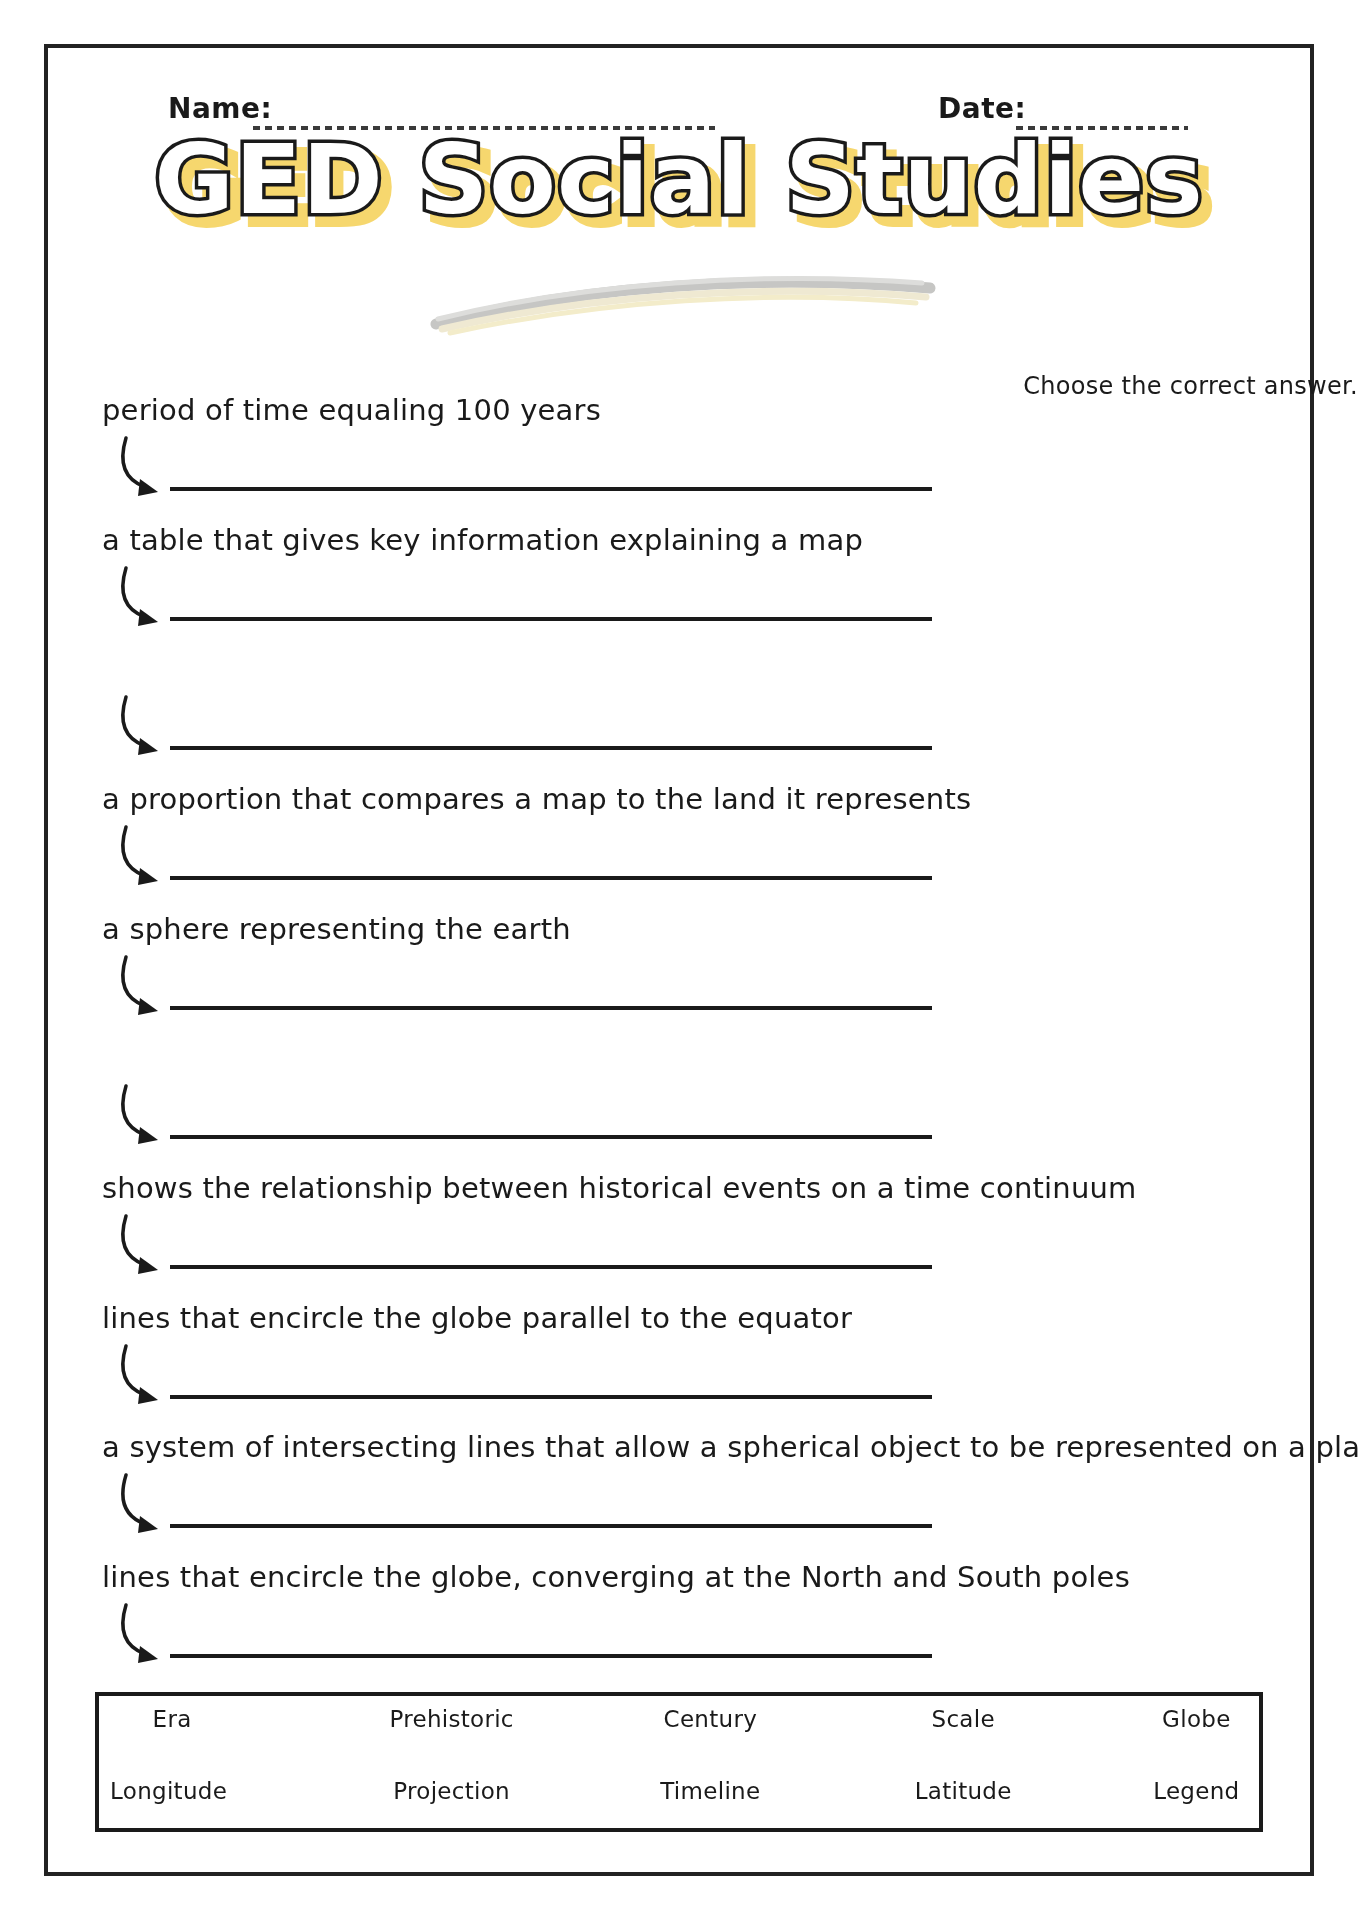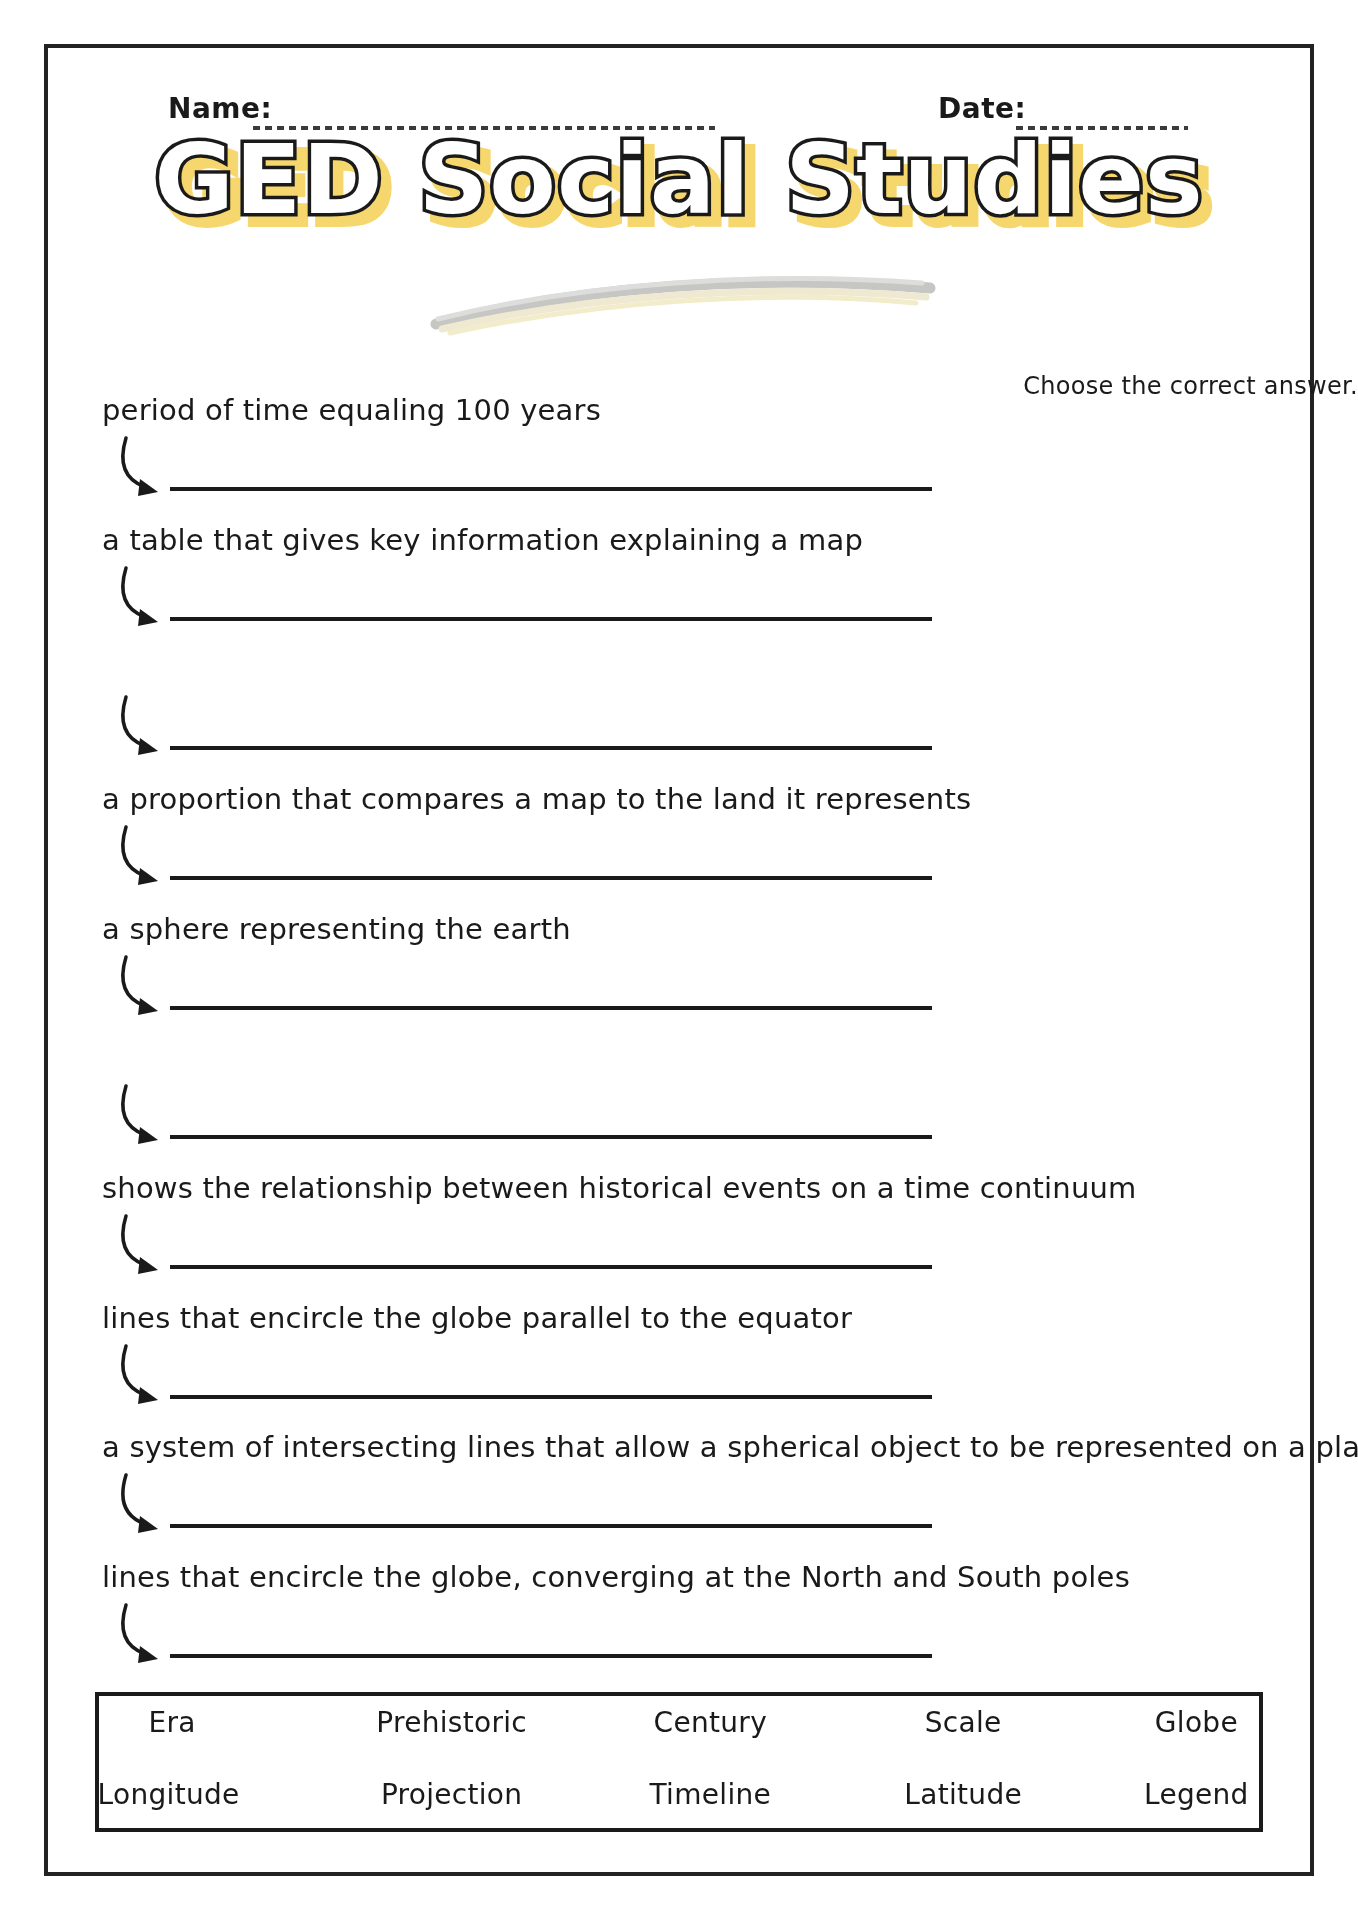--- a/index.html
+++ b/index.html
@@ -38,21 +38,21 @@
   .q-arrow { position:absolute; left:112px; top:42px; }
   .q-line {
     position:absolute; left:170px; top:94px; width:762px; height:4px;
     background:var(--ink);
   }
   .wordbank {
     position:absolute; left:95px; top:1692px; width:1168px; height:140px;
     border:4px solid var(--ink); background:#ffffff;
   }
   .wb {
-    position:absolute; transform:translateX(-50%); font-size:28px;
+    position:absolute; transform:translateX(-50%); font-size:23px;
     white-space:nowrap; letter-spacing:0.3px;
   }
   .wb.r1 { top:10px; }
   .wb.r2 { top:82px; }
 </style>
 </head>
 <body>
 
 <div class="frame"></div>
 

